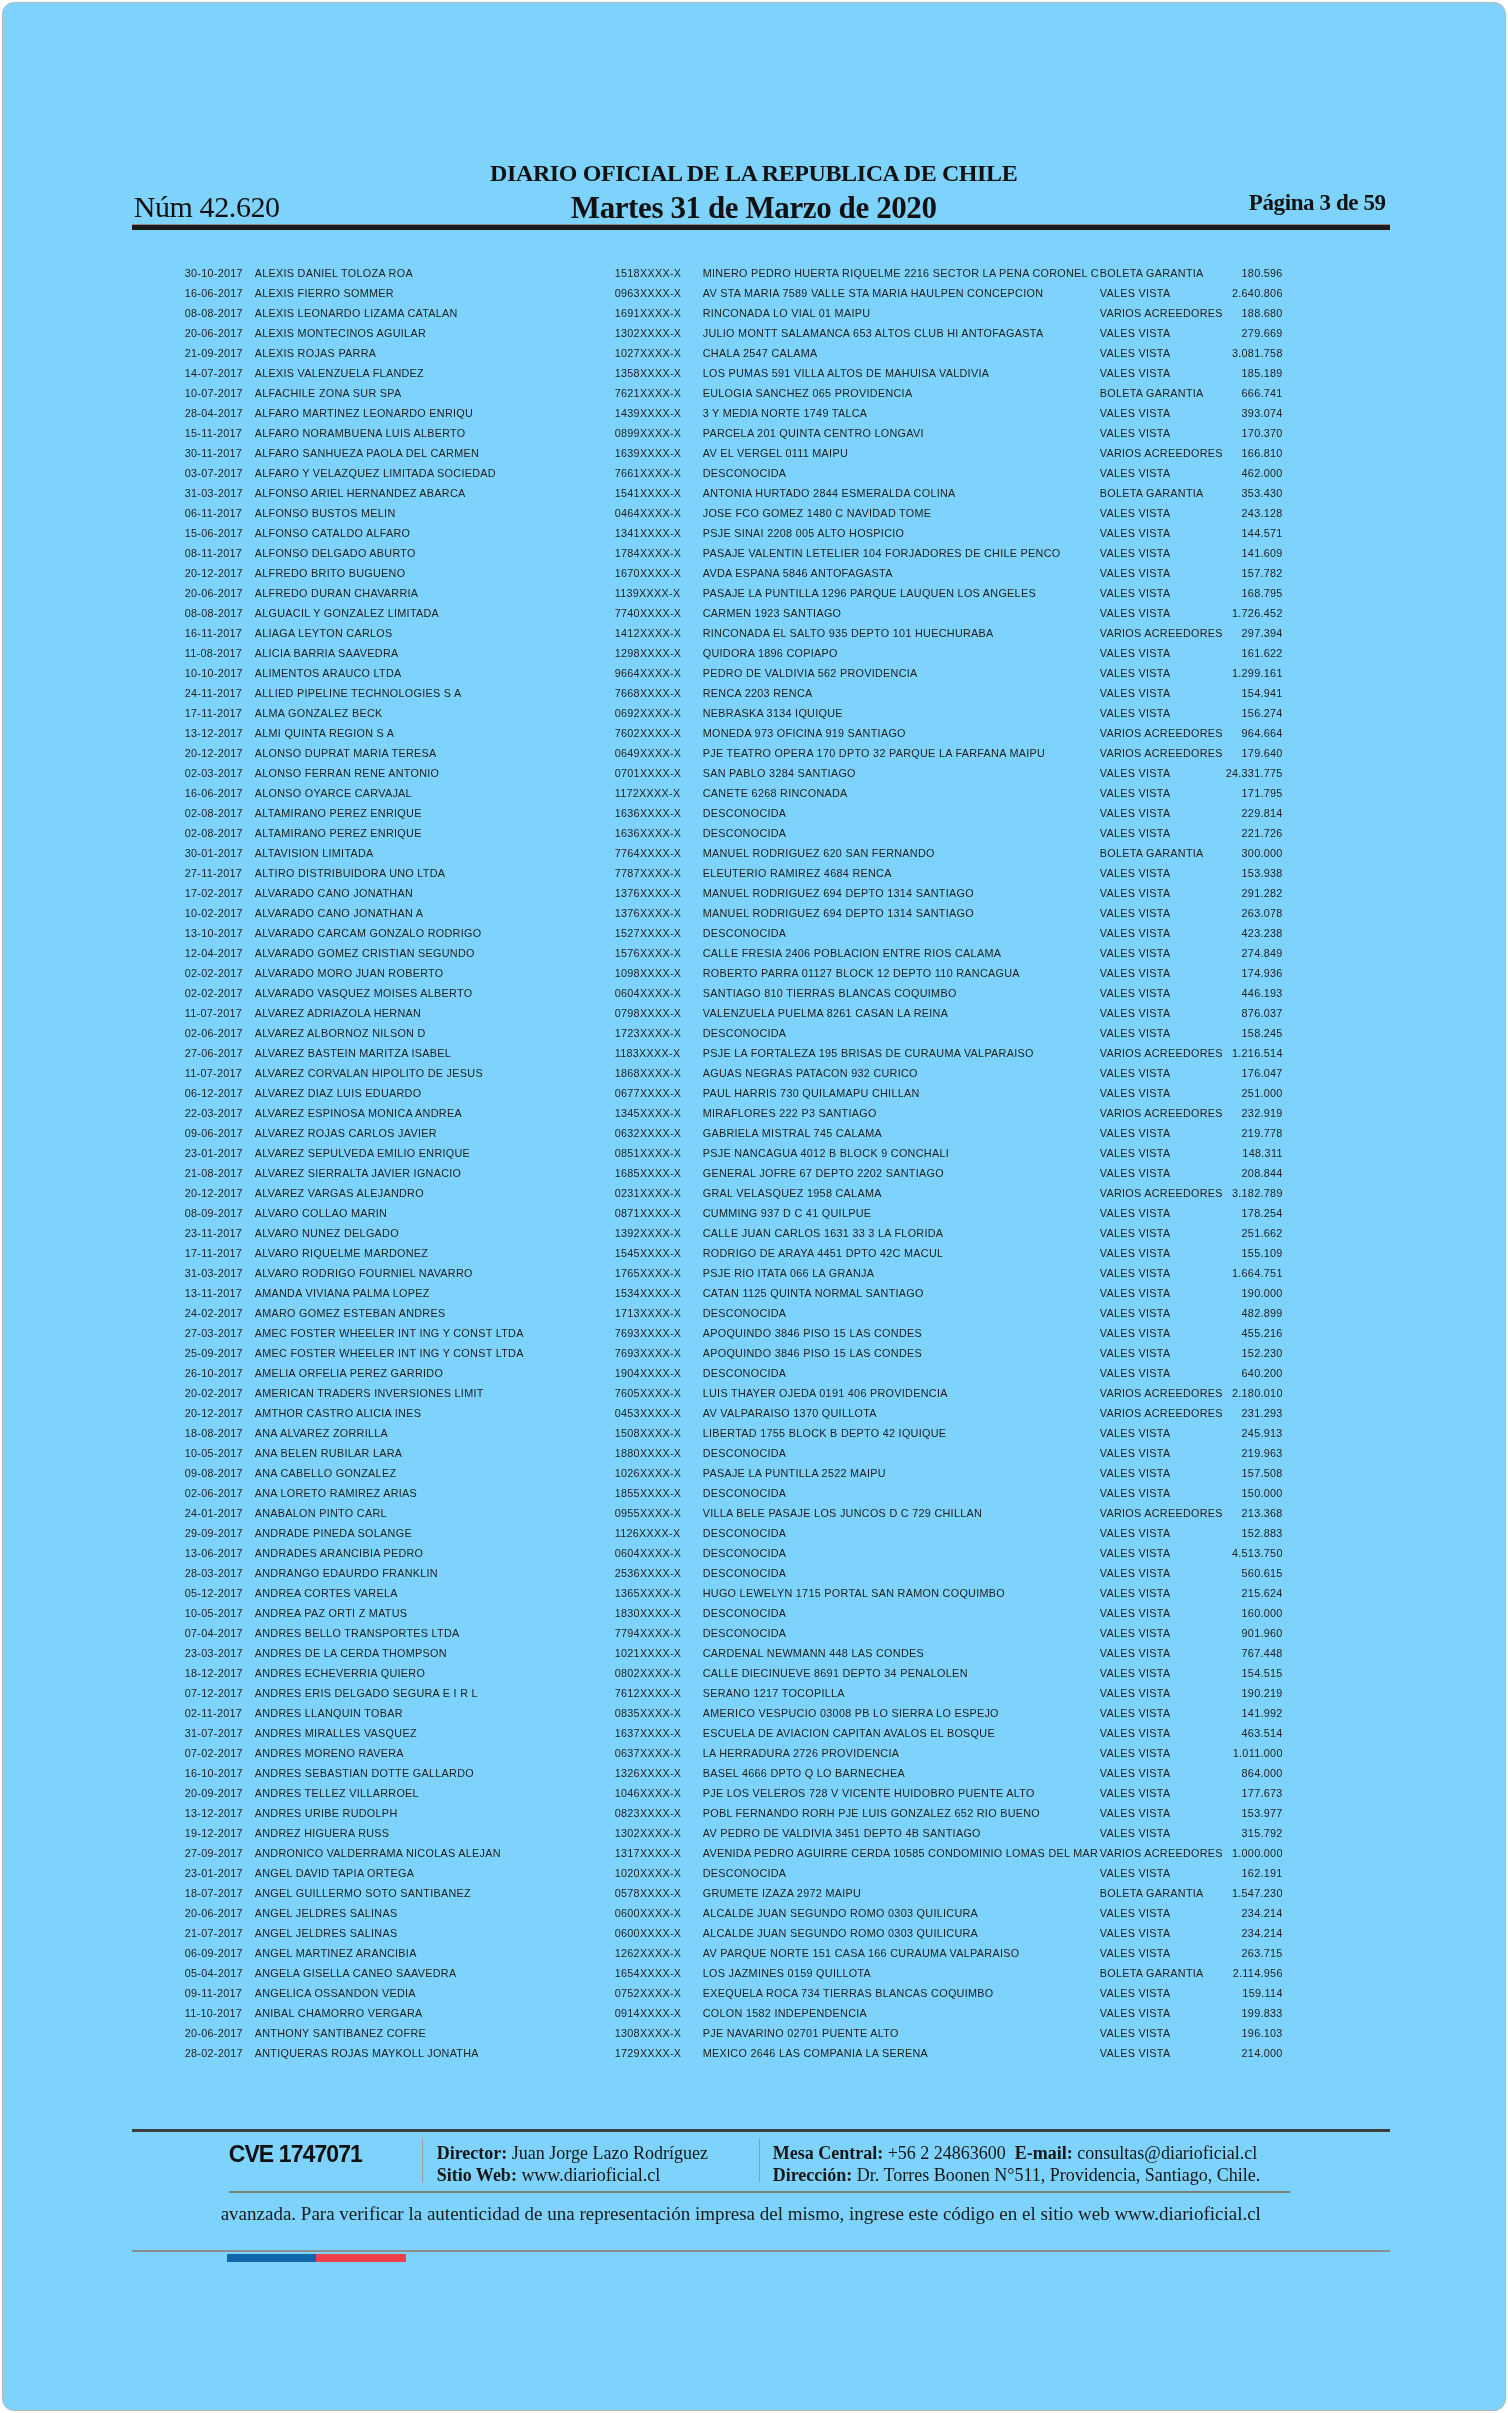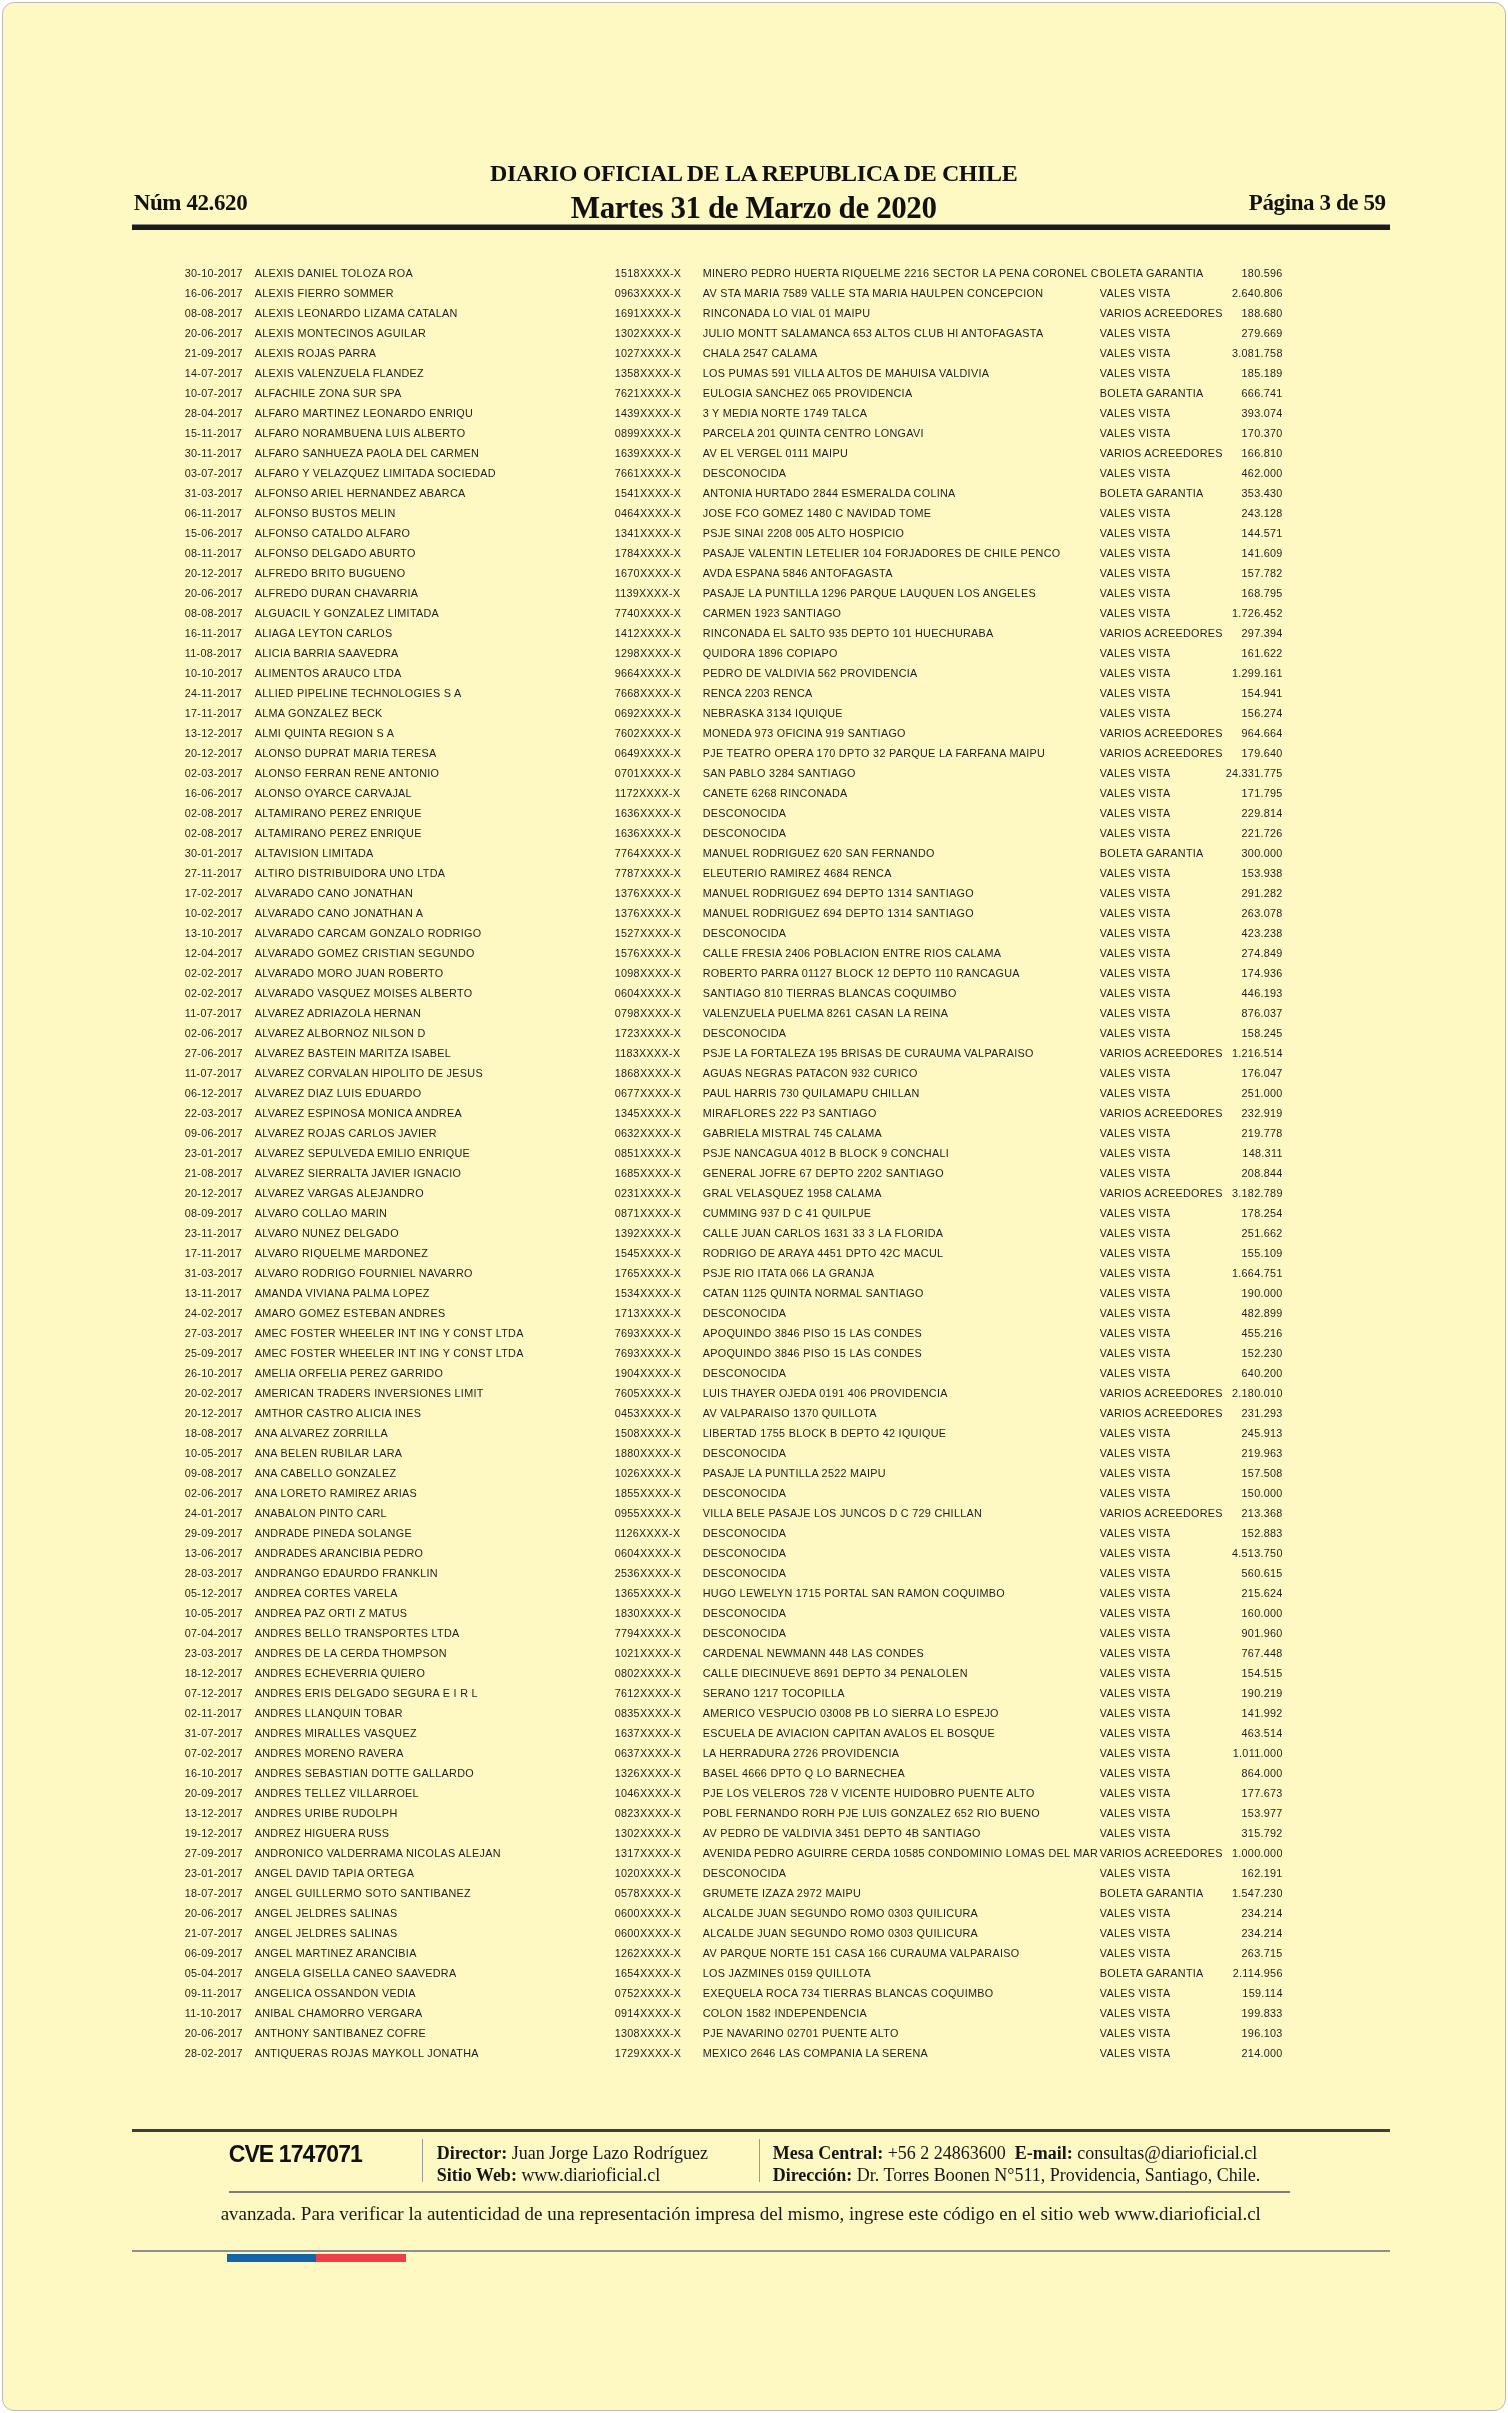--- a/index.html
+++ b/index.html
@@ -3,38 +3,38 @@
 <meta charset="utf-8">
 <style>
   html, body { margin: 0; padding: 0; background: #ffffff; }
   body {
     width: 1508px; height: 2413px; position: relative;
     font-family: "Liberation Sans", sans-serif;
     color: #1c1c1c;
   }
   .page {
     position: absolute; left: 1.7px; top: 1.7px; width: 1502px; height: 2407px;
-    background: #fef9c3; border: 1.7px solid #b9b9b9; border-radius: 12px;
+    background: #7dd3fc; border: 1.7px solid #b9b9b9; border-radius: 12px;
     overflow: hidden;
   }
   
   .masthead-title {
     position: absolute; left: 0; right: 0; top: 157px; text-align: center;
     font-family: "Liberation Serif", serif; font-weight: bold;
     font-size: 24px; letter-spacing: -0.4px; color: #111;
   }
   .masthead-date {
     position: absolute; left: 0; right: 0; top: 187px; text-align: center;
     font-family: "Liberation Serif", serif; font-weight: bold;
     font-size: 31px; letter-spacing: -0.4px; color: #111;
   }
   .masthead-num {
     position: absolute; left: 131px; top: 187px;
-    font-family: "Liberation Serif", serif; font-weight: bold;
-    font-size: 23px; letter-spacing: -0.4px; color: #111;
+    font-family: "Liberation Serif", serif; font-weight: normal;
+    font-size: 30px; letter-spacing: -0.4px; color: #111;
   }
   .masthead-page {
     position: absolute; right: 119px; top: 187px;
     font-family: "Liberation Serif", serif; font-weight: bold;
     font-size: 23px; letter-spacing: -0.4px; color: #111;
   }
   .head-rule {
     position: absolute; left: 129px; top: 221px; width: 1258px; height: 5.2px;
     background: #1b1b1b; border-top: 0.9px solid #8a8a8a;
   }

